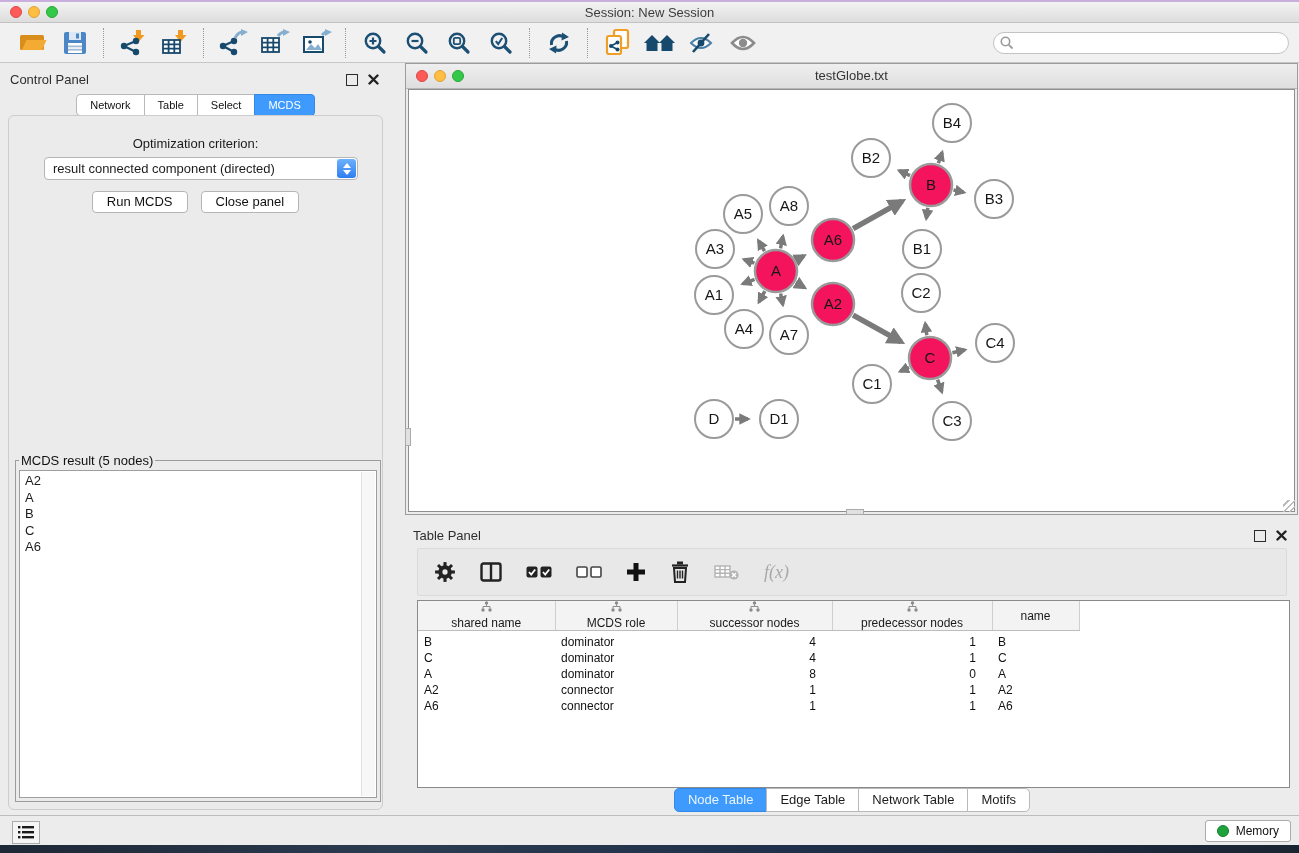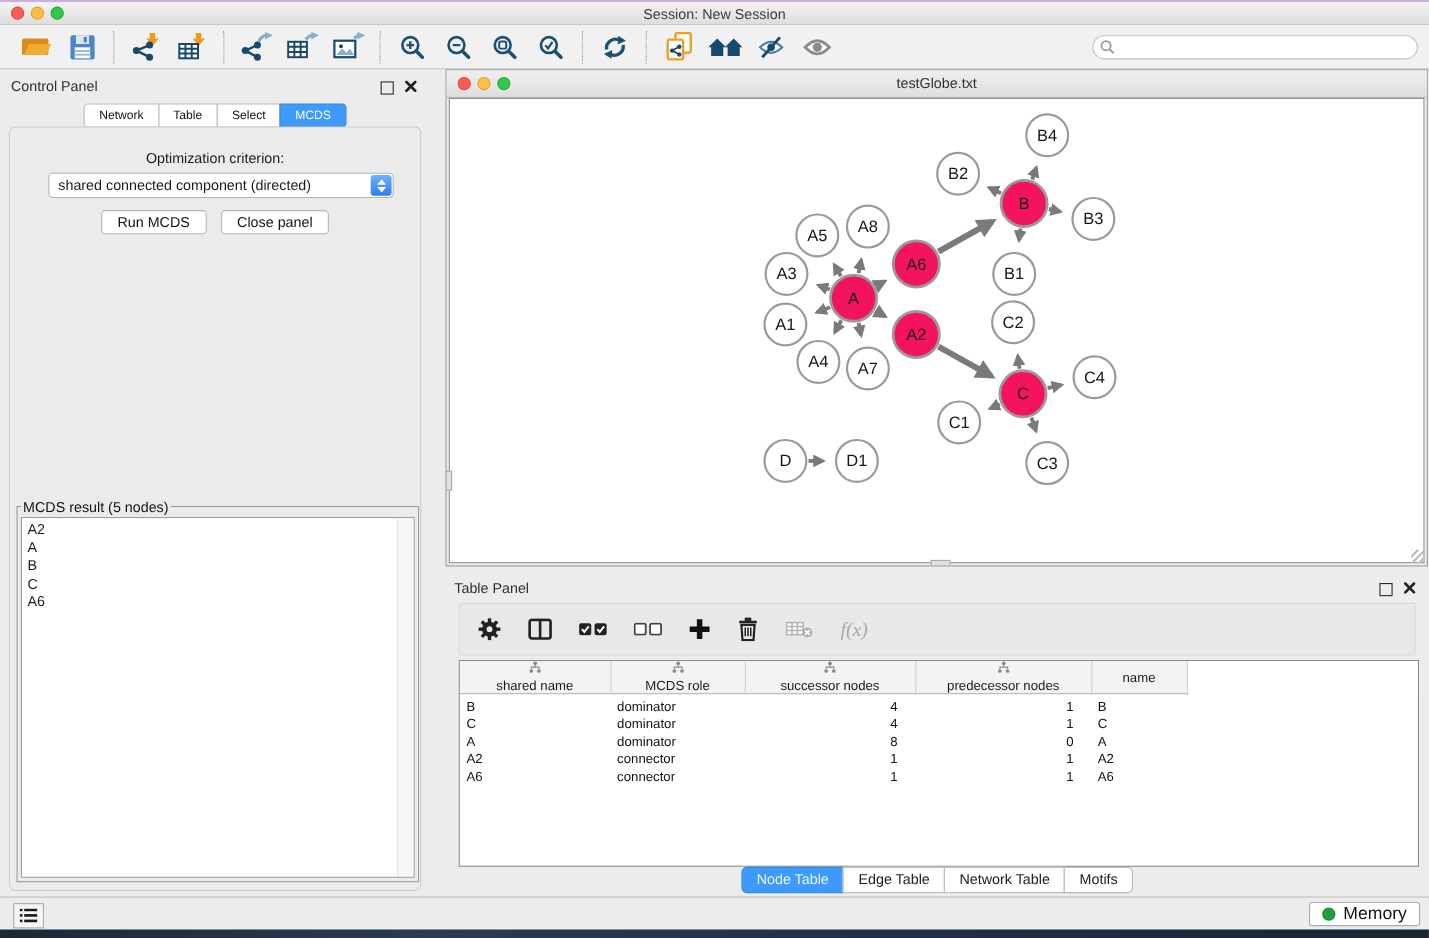--- a/index.html
+++ b/index.html
@@ -99,21 +99,21 @@
   .tp-tab{height:22px;line-height:22px;padding:0 13px;font-size:13px;background:#fff;border:1px solid #b9b9b9;margin-left:-1px;}
   .tp-tab.first{border-radius:5px 0 0 5px;margin-left:0;}
   .tp-tab.last{border-radius:0 5px 5px 0;}
   .tp-tab.active{background:#3e9bfd;border-color:#3389e8;color:#eaf4ff;}
 
   
   .statusbar{top:815px;left:0;right:0;height:30px;background:#ececec;border-top:1px solid #bdbdbd;box-sizing:border-box;}
   .list-btn{left:12px;top:5px;width:26px;height:21px;background:#f5f5f5;border:1px solid #ababab;
       display:flex;align-items:center;justify-content:center;}
   .memory-btn{right:8px;top:4px;height:22px;background:#fff;border:1px solid #ababab;border-radius:3px;
-      display:flex;align-items:center;gap:7px;padding:0 11px;font-size:16px;color:#111;box-sizing:border-box;}
+      display:flex;align-items:center;gap:7px;padding:0 11px;font-size:12px;color:#111;box-sizing:border-box;}
   .mem-dot{width:12px;height:12px;border-radius:50%;background:#1ea33c;border:1px solid #158230;box-sizing:border-box;}
 </style>
 </head>
 <body>
 
 <div class="abs desktop-top"></div>
 
 <div class="abs titlebar">
   <span class="abs tl red"></span>
   <span class="abs tl yellow"></span>
@@ -290,21 +290,21 @@
     </div>
     <div class="abs cp-tabs">
       <span class="tab first">Network</span>
       <span class="tab">Table</span>
       <span class="tab">Select</span>
       <span class="tab last active">MCDS</span>
     </div>
     <div class="abs cp-content">
       <div class="abs opt-label">Optimization criterion:</div>
       <div class="abs mac-select">
-        <span>shared connected component (directed)</span>
+        <span>result connected component (directed)</span>
         <span class="select-stepper">
             <span class="chev-up"></span>
             <span class="chev-down"></span>
           </span>
       </div>
       <div class="abs btn-row">
         <button class="mac-btn">Run MCDS</button>
         <button class="mac-btn">Close panel</button>
       </div>
       <fieldset class="result-fieldset">

